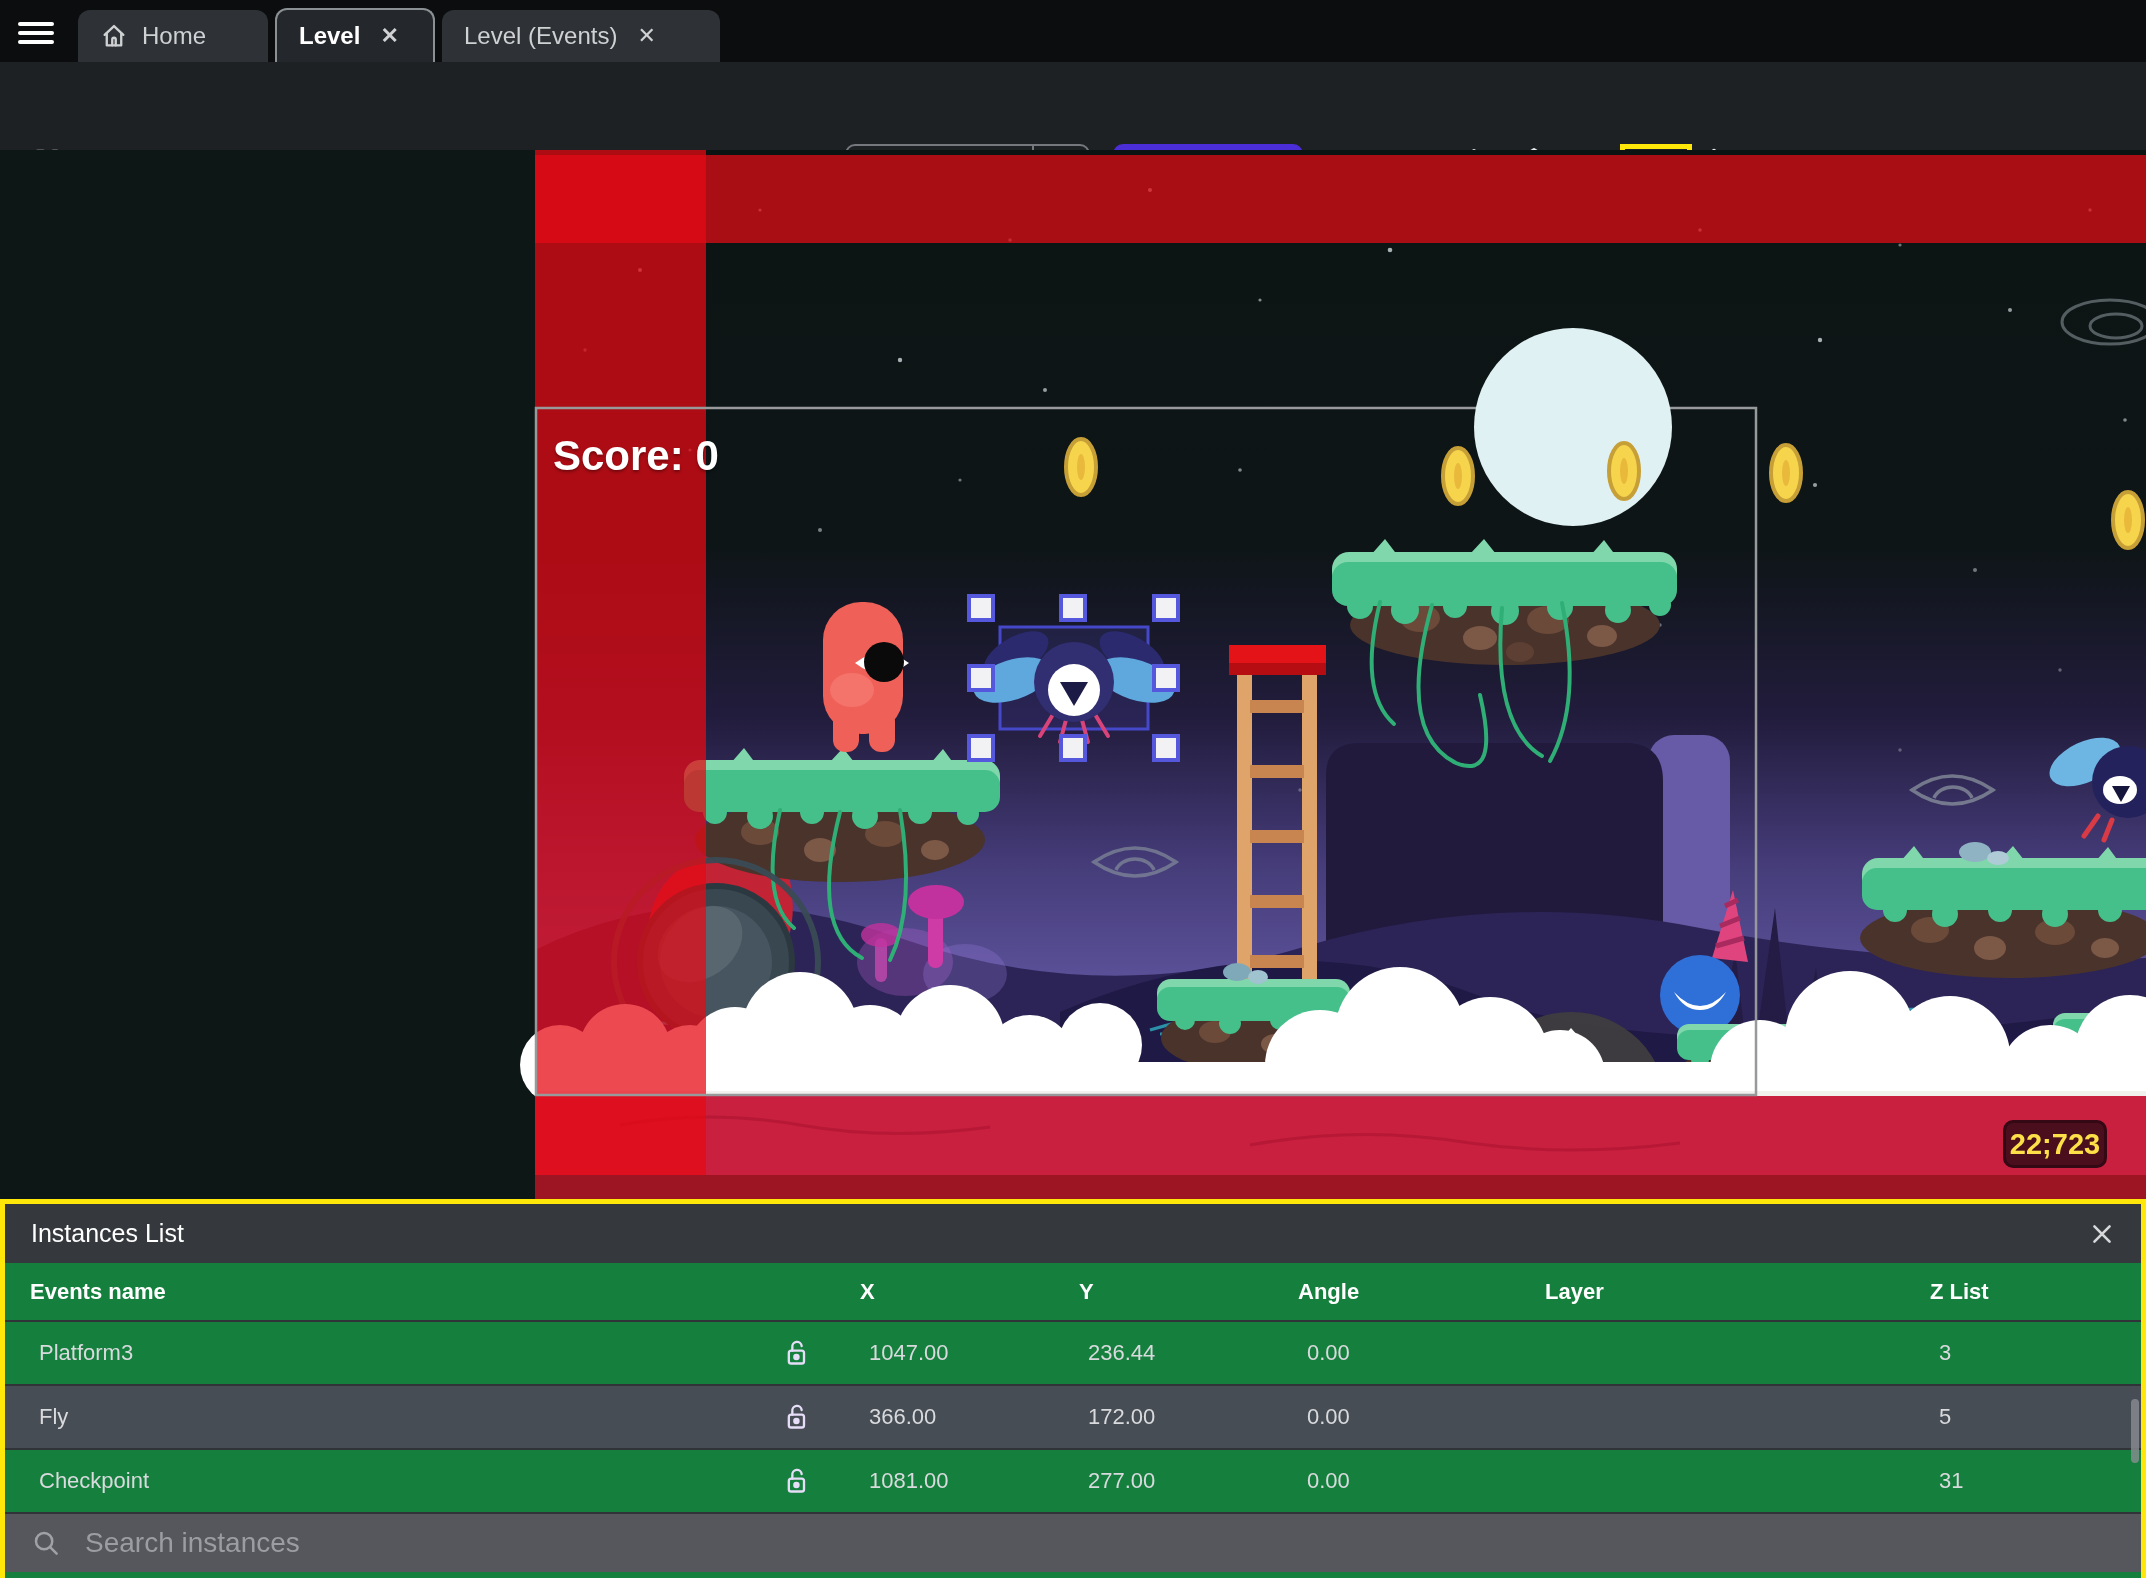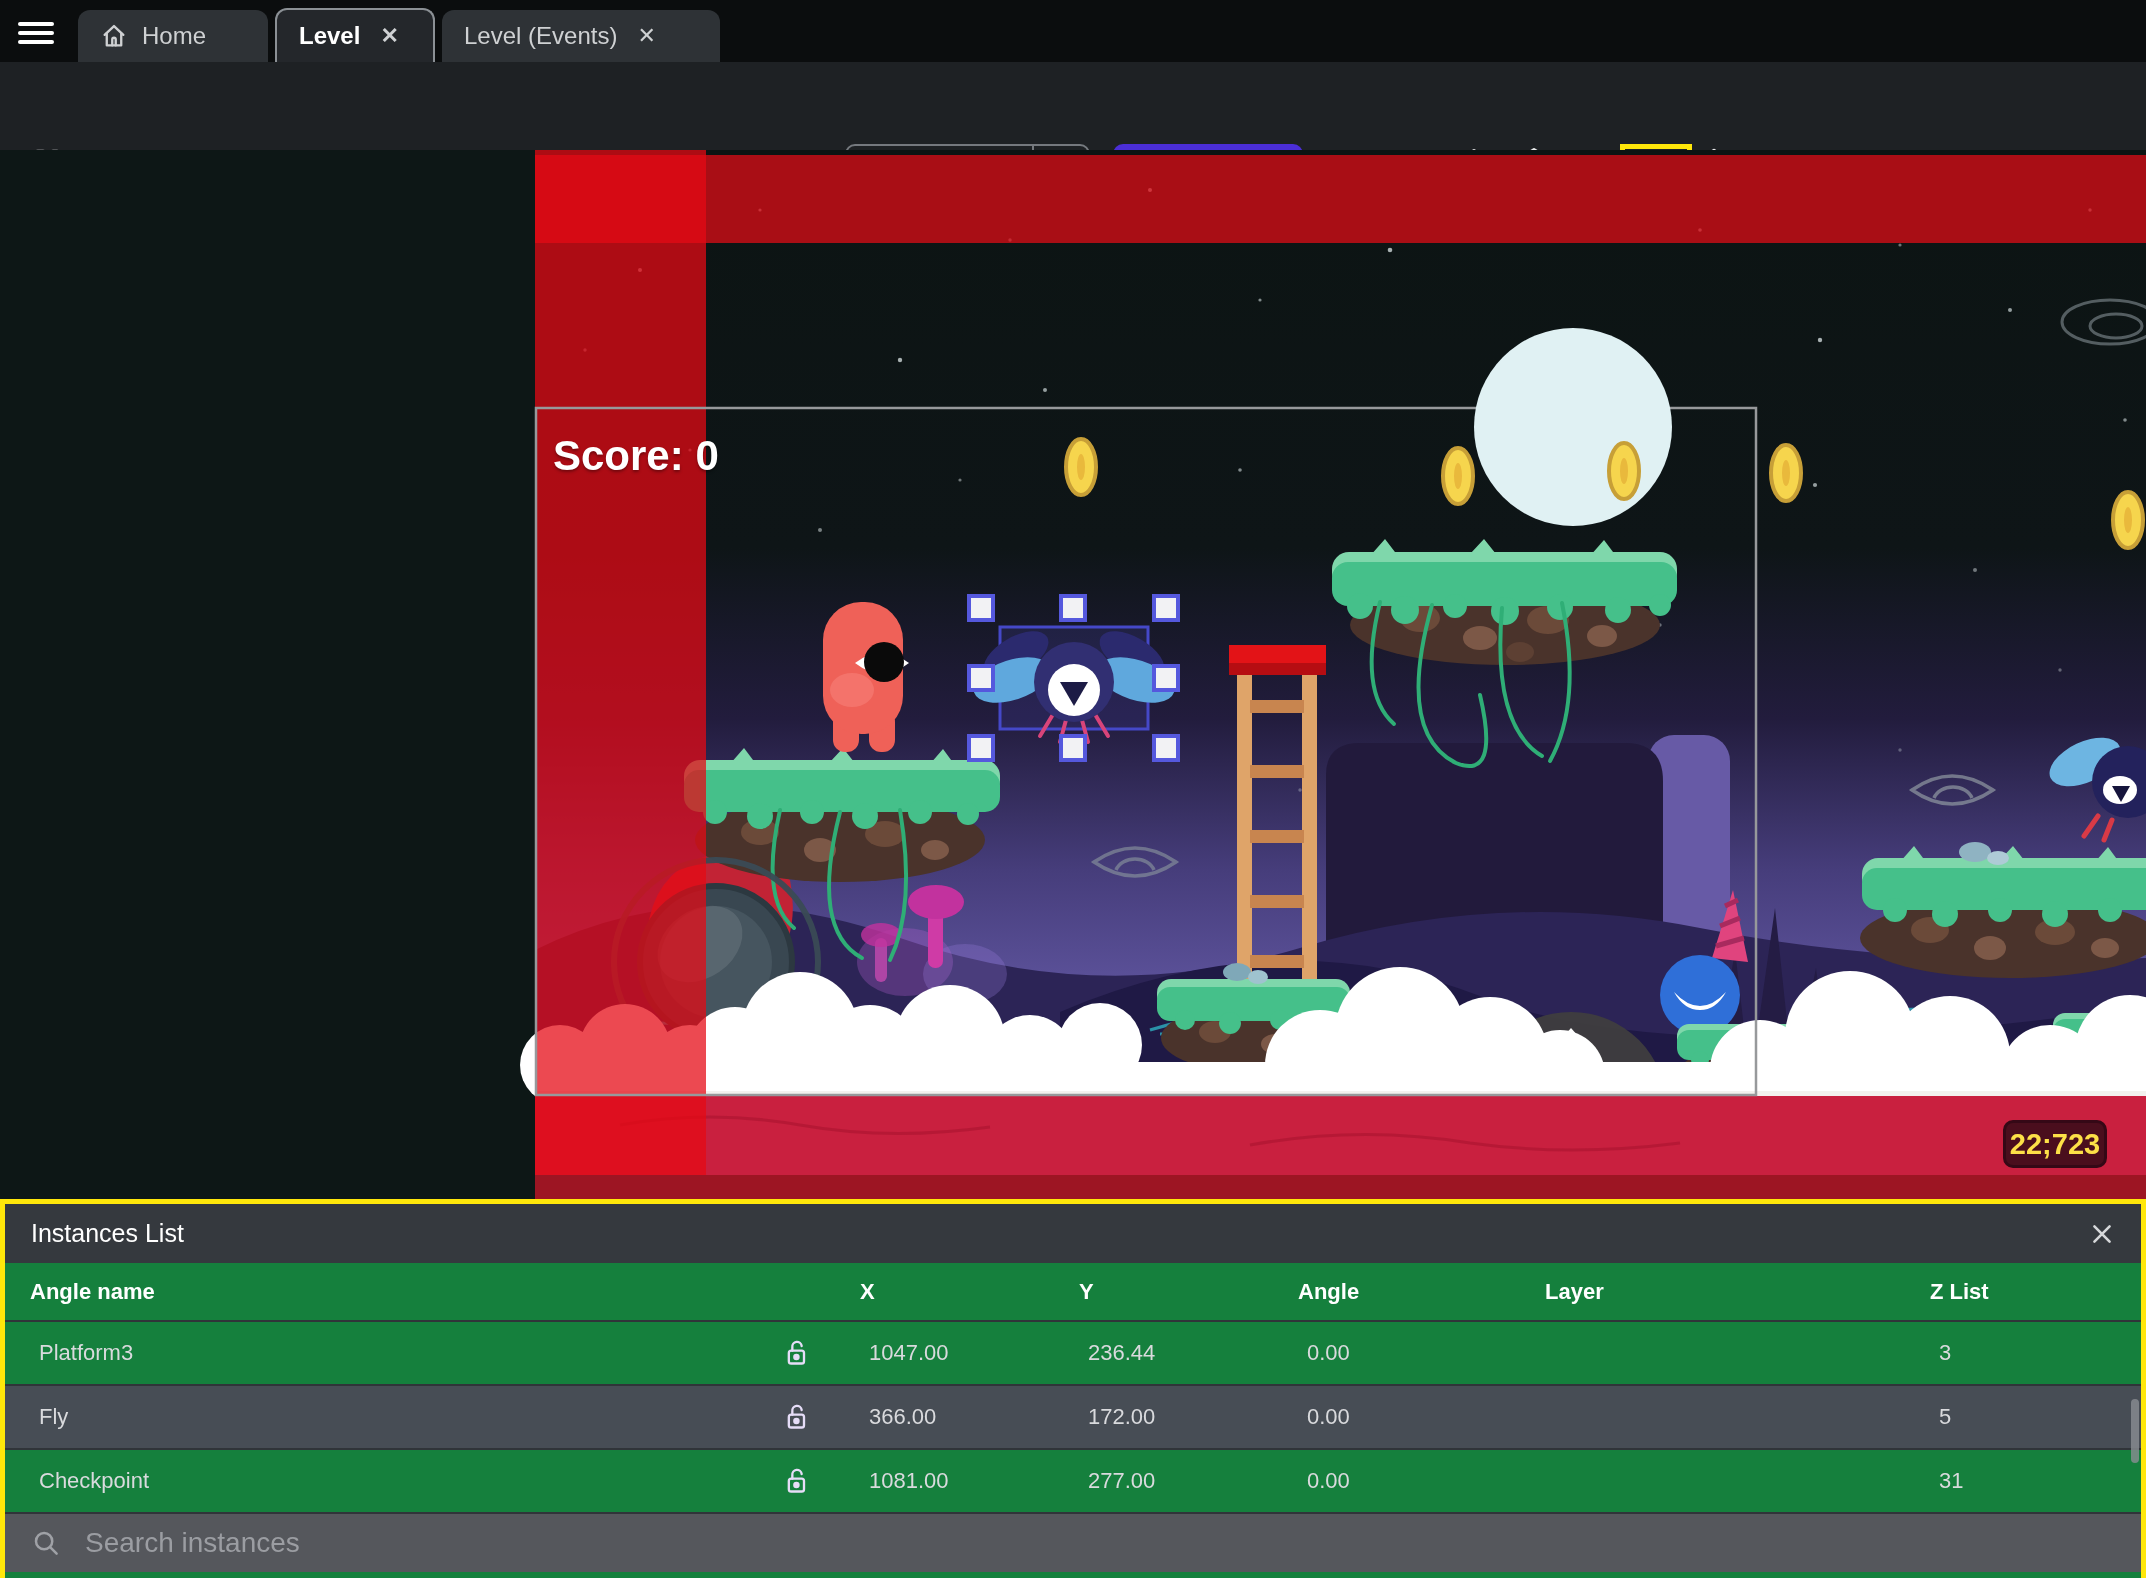--- a/index.html
+++ b/index.html
@@ -550,21 +550,21 @@
 
   <div class="panel">
     <div class="panel-title">
       <span>Instances List</span>
       <svg width="26" height="26" viewBox="0 0 24 24" style="stroke:#d6d8da;stroke-width:2.4;stroke-linecap:round;">
         <path d="M5 5 L19 19 M19 5 L5 19"></path>
       </svg>
     </div>
 
     <div class="grid-row hdr">
-      <div>Angle name</div>
+      <div>Events name</div>
       <div class="lockcell"></div>
       <div>X</div>
       <div>Y</div>
       <div>Angle</div>
       <div>Layer</div>
       <div>Z List</div>
     </div>
 
     <div class="grid-row data">
       <div>Platform3</div>

